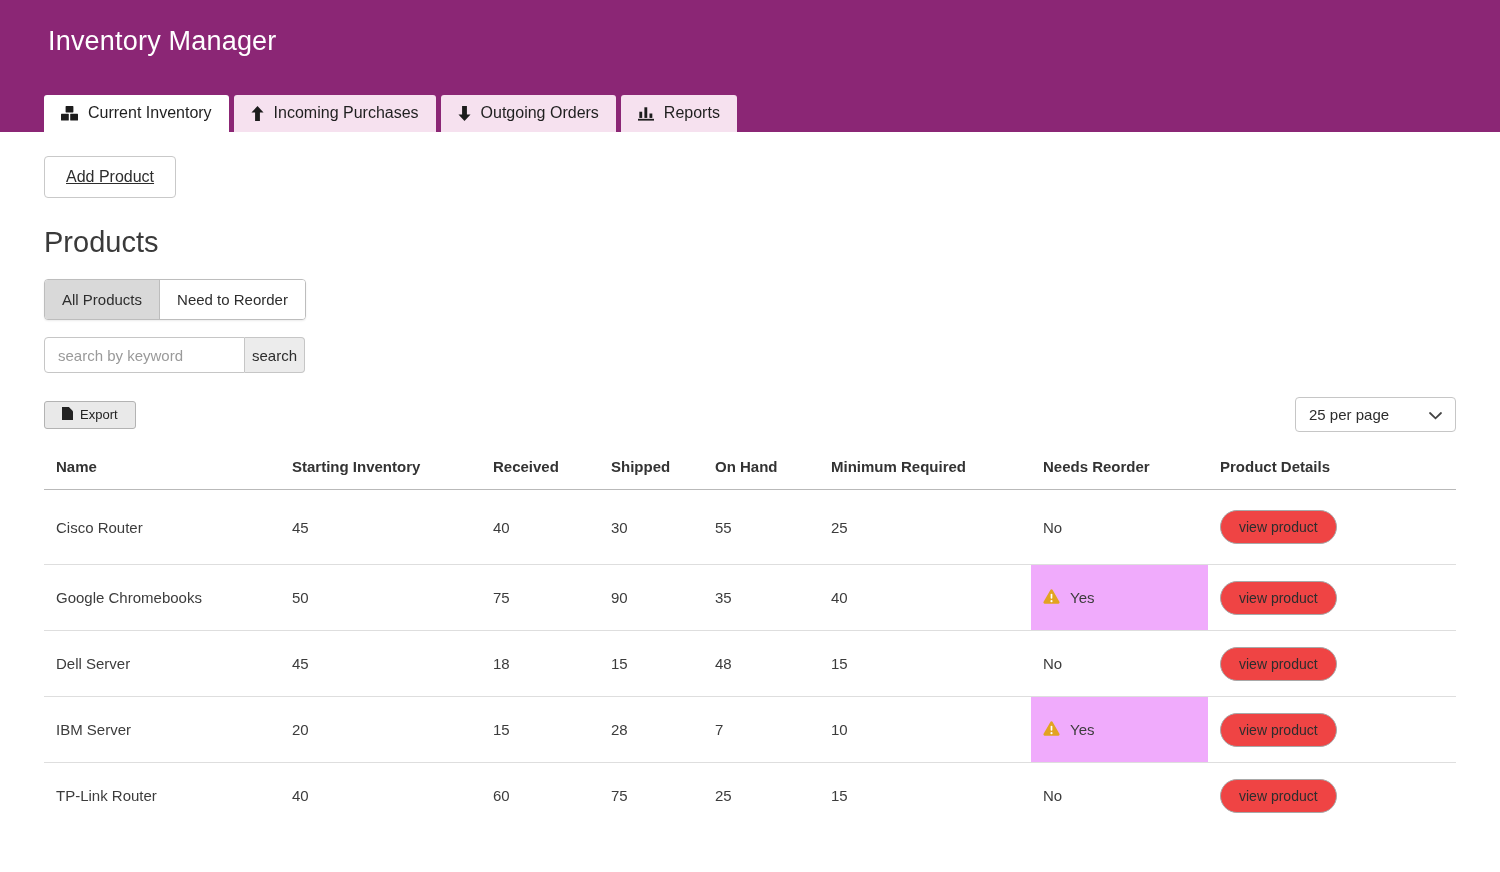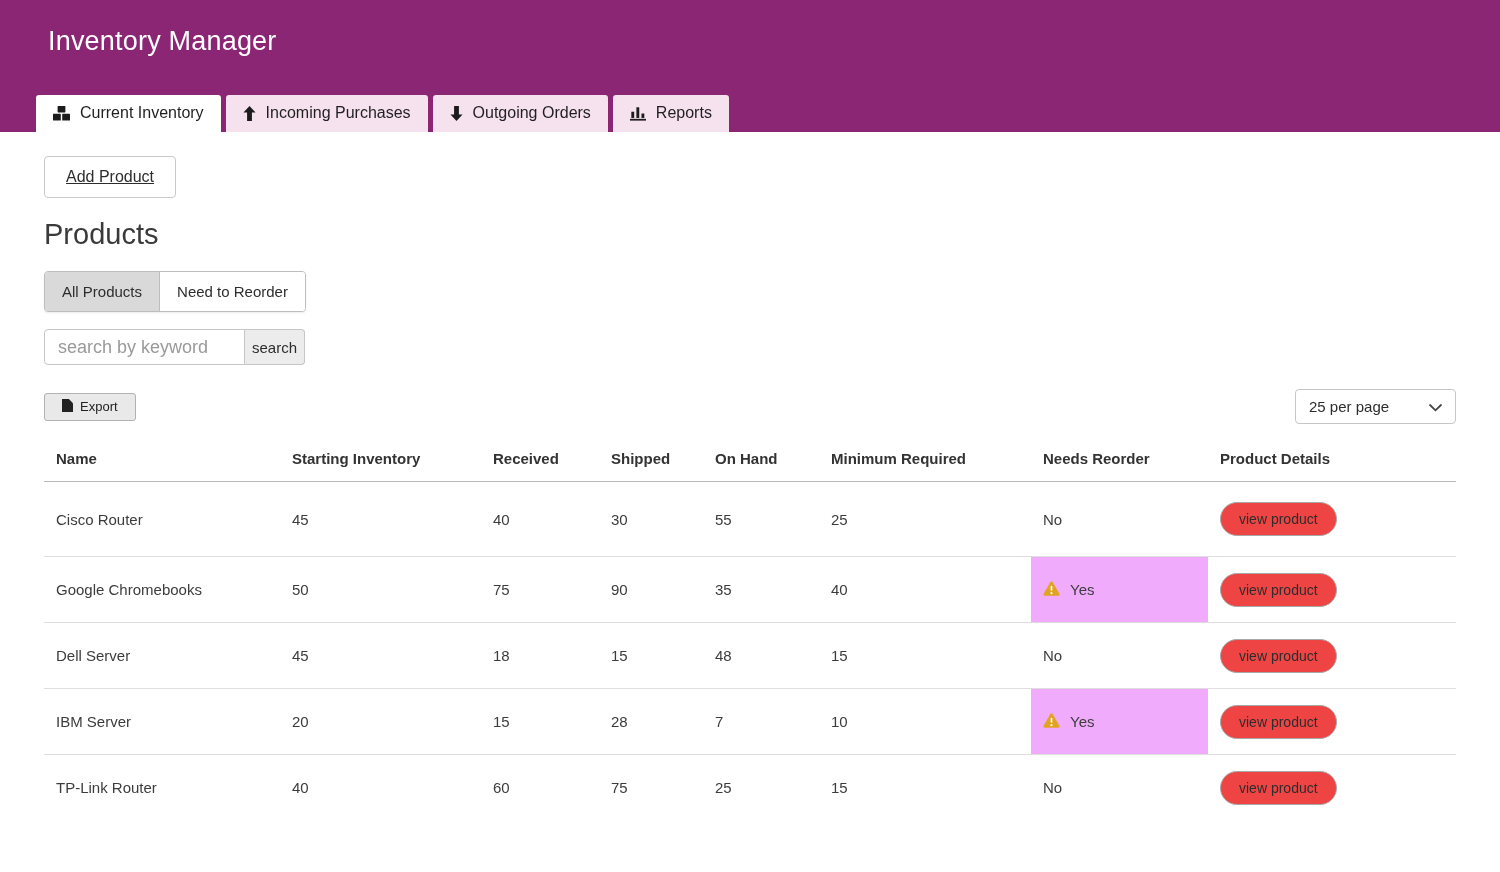--- a/index.html
+++ b/index.html
@@ -21,21 +21,21 @@
   .app-title {
     color: #ffffff;
     font-size: 27px;
     font-weight: 400;
     padding: 26px 0 0 48px;
     letter-spacing: 0.2px;
   }
   .tab-strip {
     position: absolute;
     bottom: 0;
-    left: 36px;
+    left: 44px;
     display: flex;
     gap: 5px;
   }
   .tab {
     display: flex;
     align-items: center;
     gap: 10px;
     padding: 9px 17px 10px 17px;
     background: #f6e1ef;
     border-radius: 3px 3px 0 0;
@@ -60,21 +60,21 @@
     color: #2d2d2d;
     font-family: inherit;
     cursor: pointer;
     text-decoration: underline;
   }
 
   .page-title {
     font-size: 29px;
     font-weight: 400;
     color: #3a3a3a;
-    margin-top: 20px;
+    margin-top: 28px;
   }
 
   .toggle-group {
     display: inline-flex;
     margin-top: 20px;
     border: 1px solid #bdbdbd;
     border-radius: 4px;
     overflow: hidden;
     background: #fff;
     box-shadow: 0 1px 2px rgba(0,0,0,0.08);
@@ -93,21 +93,21 @@
     border-right: 1px solid #bdbdbd;
   }
 
   .search-row { margin-top: 17px; display: flex; }
   .search-input {
     width: 201px;
     height: 36px;
     border: 1px solid #c6c6c6;
     border-radius: 4px 0 0 4px;
     padding: 0 13px;
-    font-size: 18px;
+    font-size: 15px;
     font-family: inherit;
     color: #333;
     outline: none;
   }
   .search-input::placeholder { color: #9a9a9a; }
   .search-btn {
     height: 36px;
     padding: 0 7px;
     background: #ececec;
     border: 1px solid #c6c6c6;

